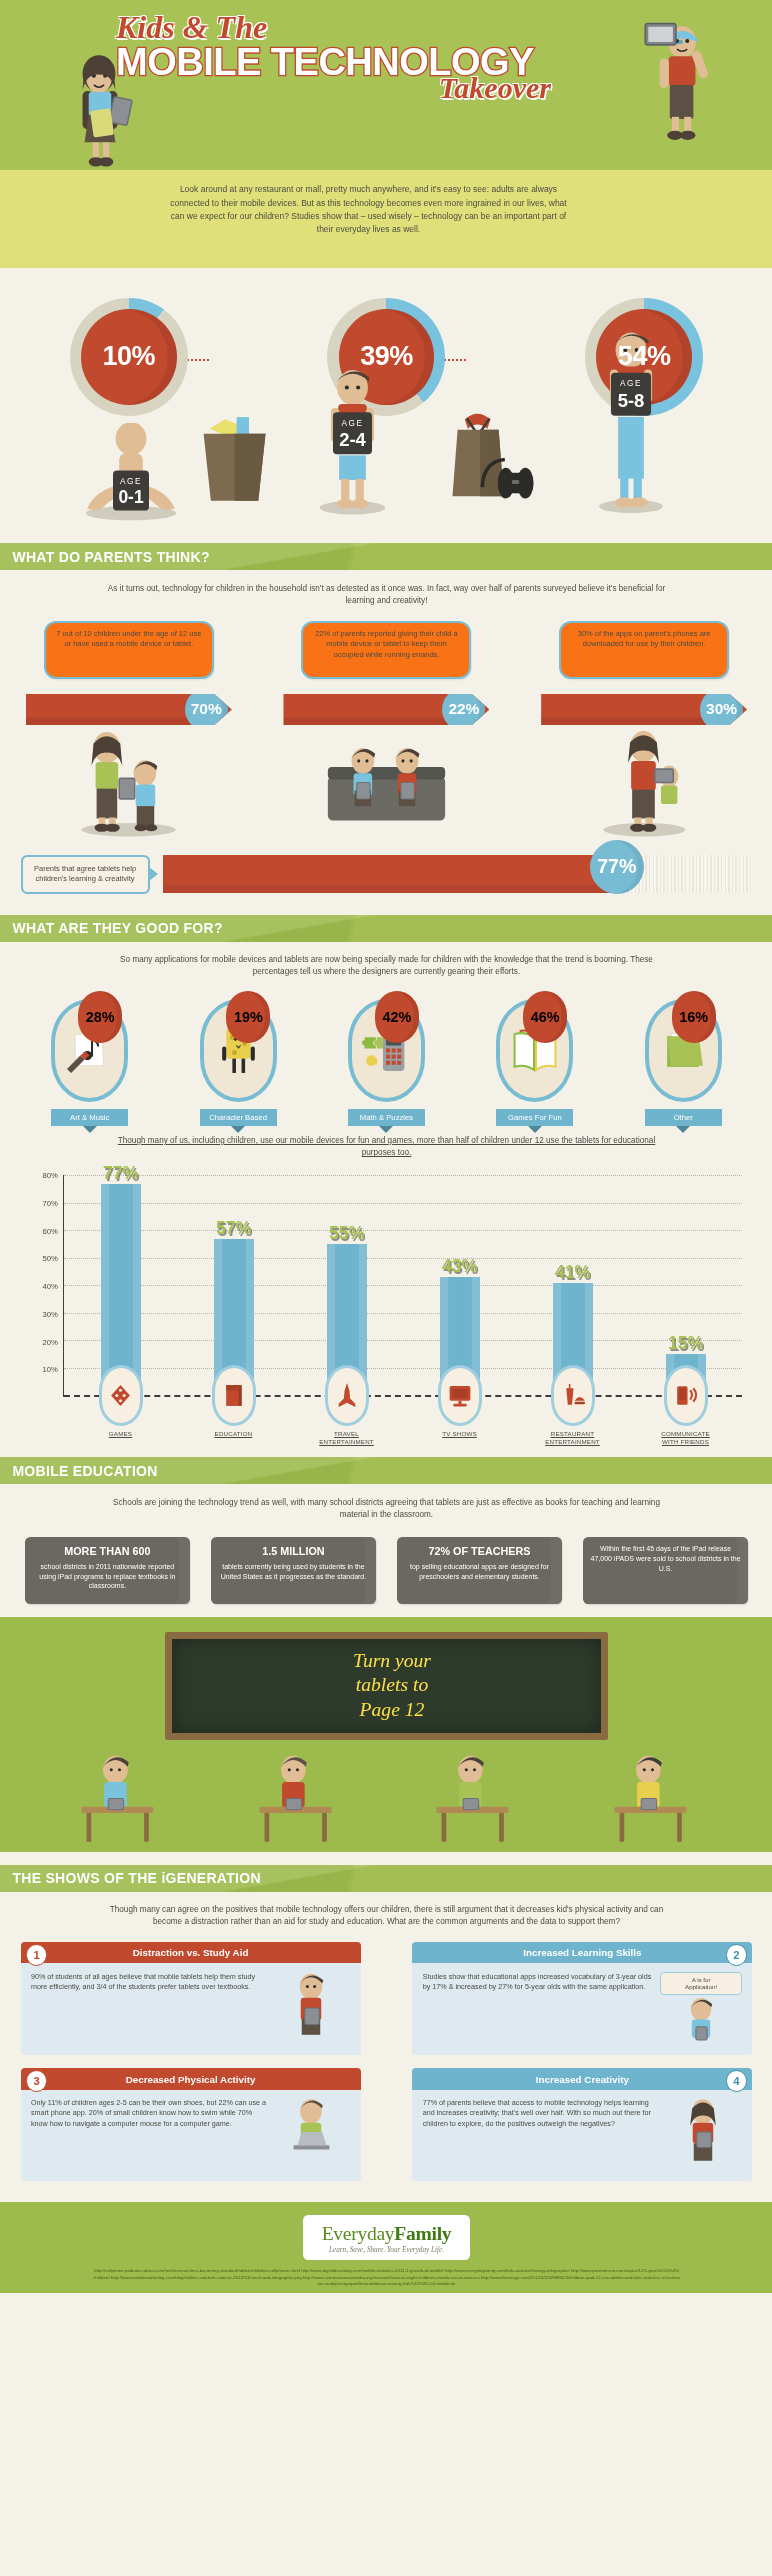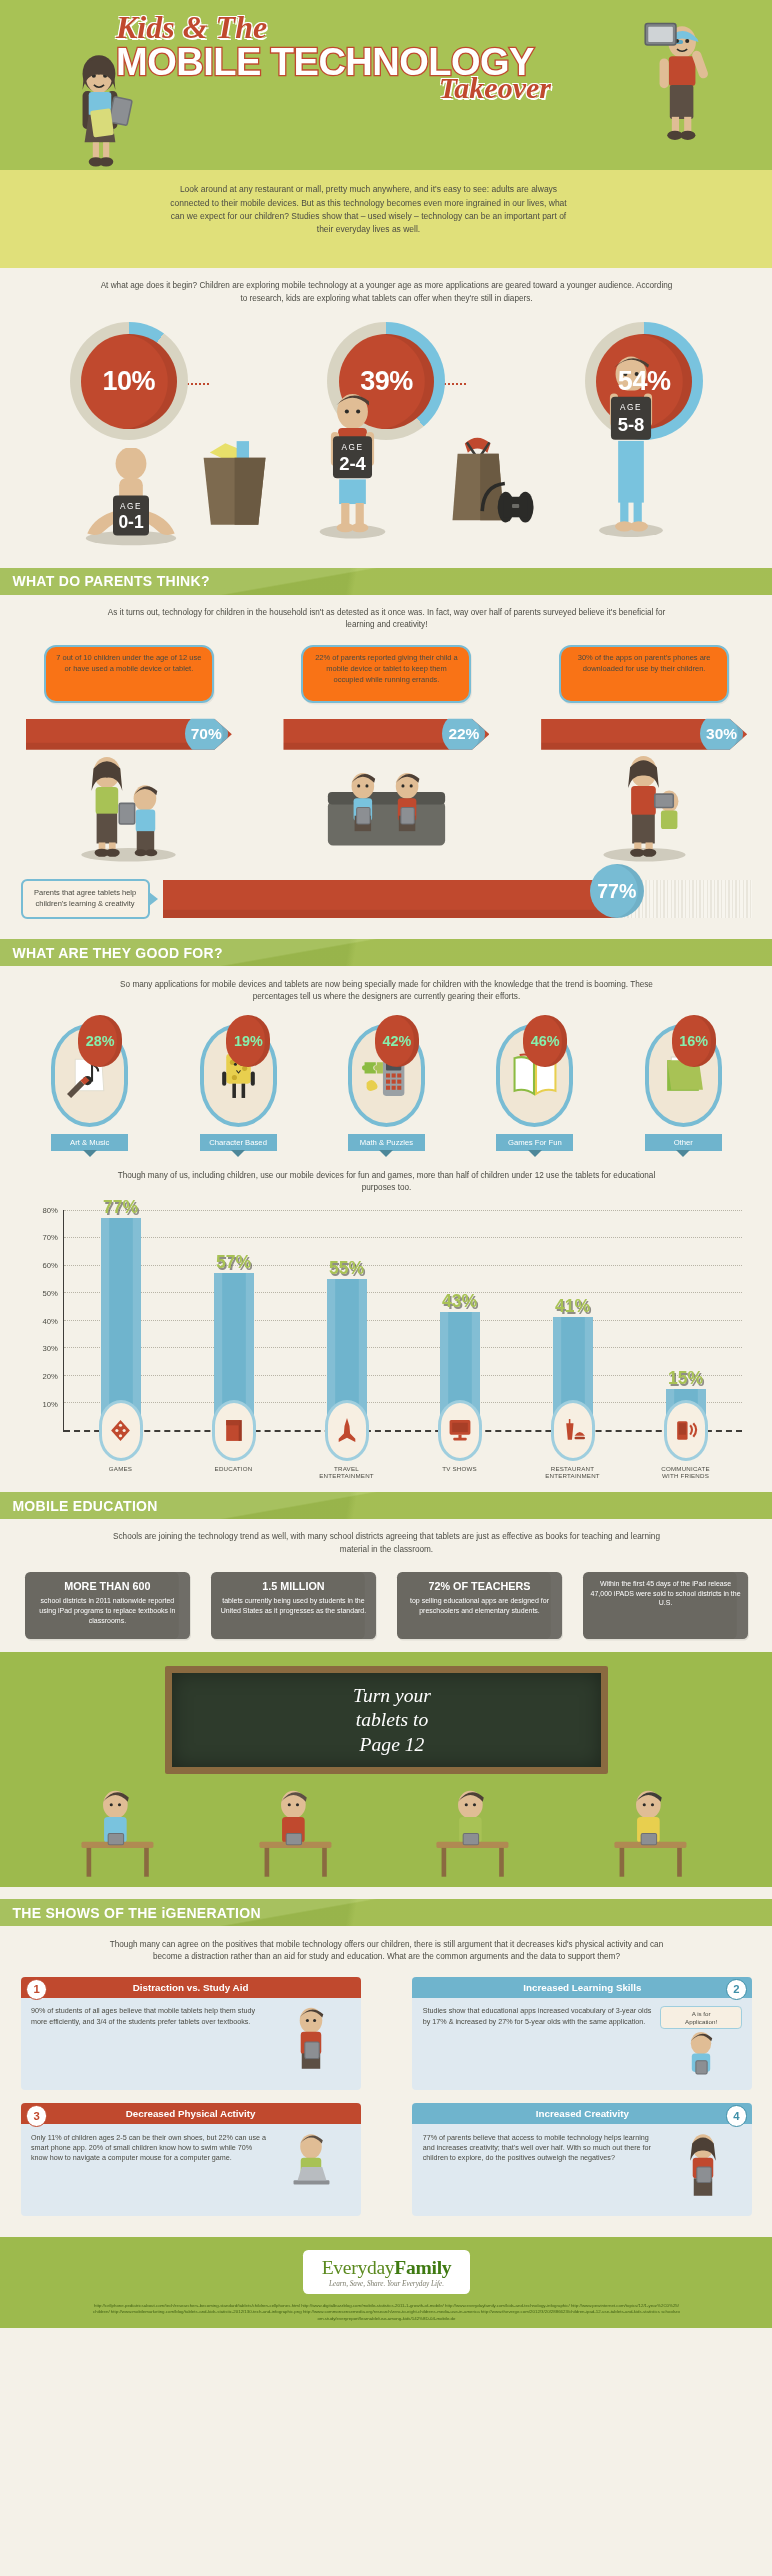--- a/index.html
+++ b/index.html
@@ -198,38 +198,38 @@
     width: 77px; height: 103px; margin: 0 auto;
     border-radius: 50% / 42%;
     background: #f0e6d4;
     border: 4.6px solid #78bcd4;
     display:flex;align-items:center;justify-content:center;
     position: relative;
   }
   .catpct {
     position:absolute; right: 2.1px; top: -12.4px;
     width: 44px; height: 52px; border-radius: 50% / 46%;
-    background:#c0492e; color:#86efac;
+    background:#c0492e; color:#000000;
     display:flex;align-items:center;justify-content:center;
     font-size: 14.4px; font-weight:bold; z-index: 4;
     box-shadow: inset -5.2px 0 0 rgba(0,0,0,0.07);
   }
   .catlabel {
     margin: 7.2px auto 0; background:#6fb4cd; color:#fff;
     font-size: 7.7px; padding: 3.6px 5.2px 4.1px; position: relative;
     display:inline-block; min-width: 77px;
   }
   .catlabel:after {
     content:""; position:absolute; left:50%; margin-left:-7.2px; bottom:-6.7px;
     border-top: 7.2px solid #4d8799;
     border-left: 7.2px solid transparent; border-right: 7.2px solid transparent;
   }
 
   
-  .chartwrap { margin: 19px 31px 0 31px; position: relative; }
+  .chartwrap { margin: 9px 31px 0 31px; position: relative; text-decoration: underline; }
   .charttext { text-align:center; font-size:8.2px; line-height:1.5; width: 556px; margin: 0 auto 15.5px; }
   .chart { display:flex; height: 222px; }
   .yaxis { width: 33px; position: relative; border-right: 1.5px solid #3e3c38; }
   .yaxis span {
     position:absolute; right: 5.2px; font-size: 7.7px; color:#4c4c44;
     transform: translateY(-50%);
   }
   .plot { flex:1; position:relative; border-bottom: 2.1px dashed #3e3c38; }
   .grid { position:absolute; left:0; right:0; border-top: 1.5px dotted #b8b4a6; }
   .bars { position:absolute; inset:0; display:flex; justify-content: space-around; align-items:flex-end; }
@@ -261,21 +261,21 @@
     font-size: 7px; line-height: 1.4; text-align:center;
     box-shadow: inset -11.3px 0 0 rgba(255,255,255,0.04), 1px 1.5px 0 rgba(0,0,0,0.08);
   }
   .edcard .big { display:block; font-size: 10.8px; font-weight:bold; margin-bottom: 2.6px; }
 
   .classroom { background:#9dba4d; margin-top: 13.4px; padding: 14.4px 0 5.2px 0; position:relative; }
   .board {
     width: 443px; height: 108px; margin: 0 auto;
     background: #2e3b2c; border: 7.2px solid #8a6a40; border-radius: 2.1px;
     display:flex; align-items:center; justify-content:center;
-    color:#ffffff; font-family:"Liberation Serif", serif; font-style:italic;
+    color:#fde047; font-family:"Liberation Serif", serif; font-style:italic;
     font-size: 19.6px; text-align:center; line-height:1.25;
     box-shadow: inset 0 0 20.6px rgba(0,0,0,0.35);
     padding-left: 11px;
   }
   .desks { display:flex; justify-content: space-around; margin-top: 9.3px; padding: 0 31px; }
 
   
   .fcards { display:flex; flex-wrap: wrap; justify-content:space-between; padding: 13.4px 20.6px 0; gap: 13.4px 13.4px; }
   .fcard { width: 340px; background:#dfe9f0; border-radius: 4.1px; position:relative; min-height: 113px; padding: 0; }
   .fcard .fhead {
@@ -356,21 +356,20 @@
     <div class="hero-script">Kids &amp; The</div>
     <div class="hero-main">MOBILE TECHNOLOGY</div>
     <div class="hero-script2">Takeover</div>
   </div>
 
   <div class="intro">
     <p>Look around at any restaurant or mall, pretty much anywhere, and it's easy to see: adults are always connected to their mobile devices. But as this technology becomes even more ingrained in our lives, what can we expect for our children? Studies show that – used wisely – technology can be an important part of their everyday lives as well.</p>
   </div>
 
   <div class="block">
-    <div class="blurb">At what age does it begin? Children are exploring mobile technology at a younger age as more applications are geared toward a younger audience. According to research, kids are exploring what tablets can offer when they're still in diapers.</div>
 
     <div class="donuts">
       <div class="dotline" style="left:155px;"></div>
       <div class="dotline" style="left:412px;"></div>
 
       <div class="donut-wrap">
         <div class="donut">
           <div class="ring" style="background:conic-gradient(#79c3de 0 10%, #d8d4c2 10% 100%);"></div>
           <div class="hole"></div>
           <div class="pct">10%</div>

